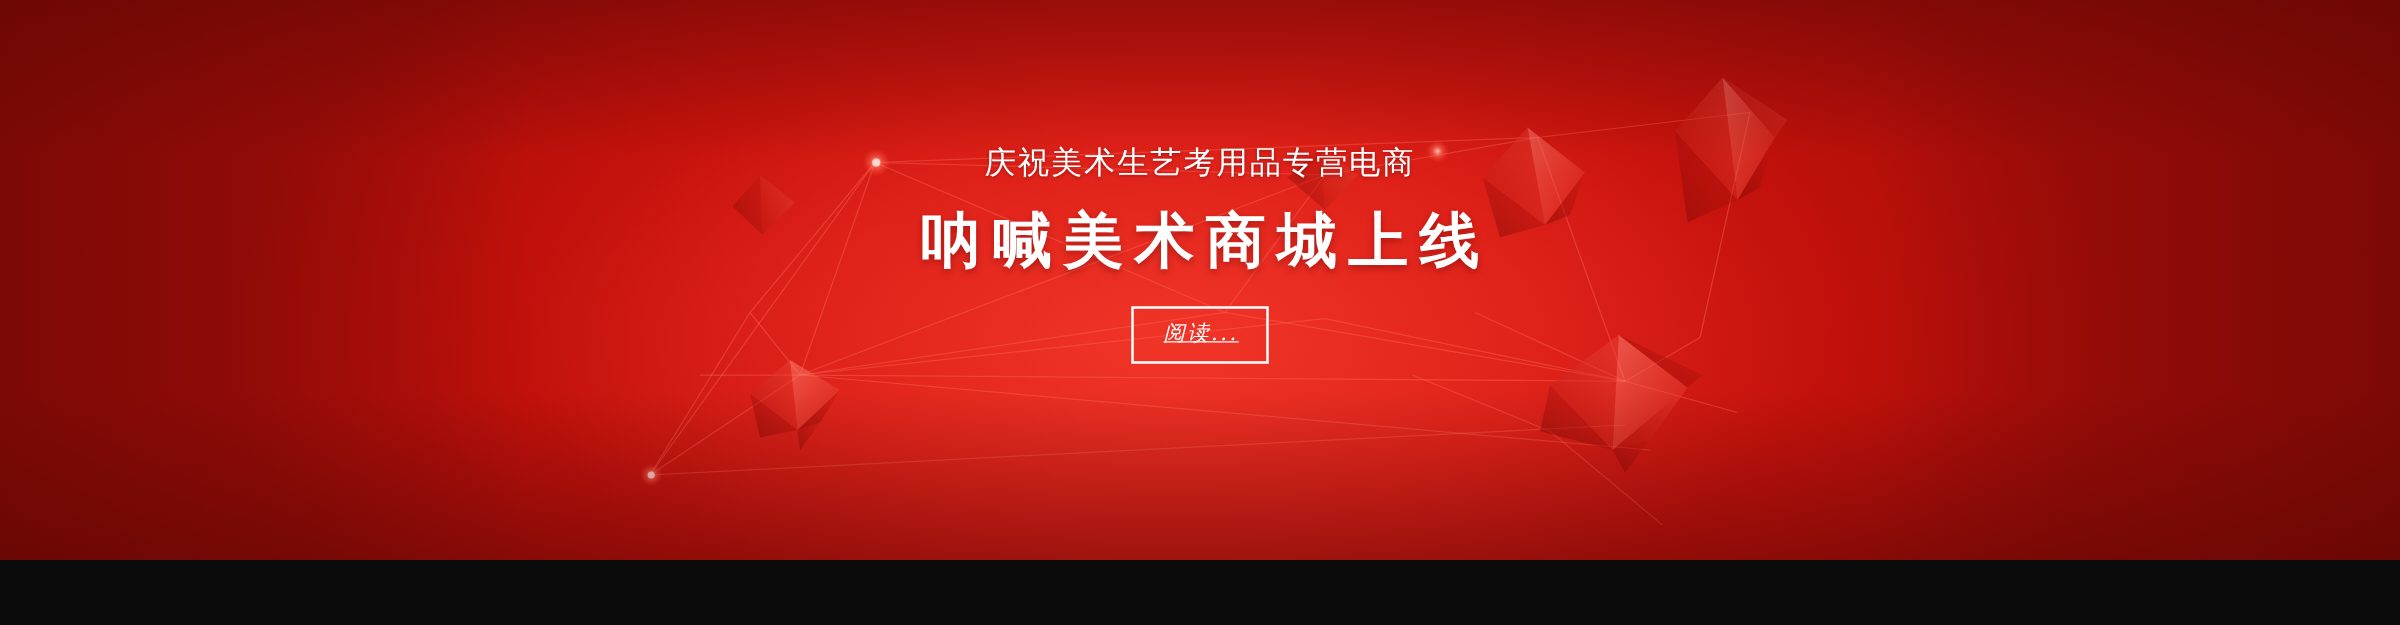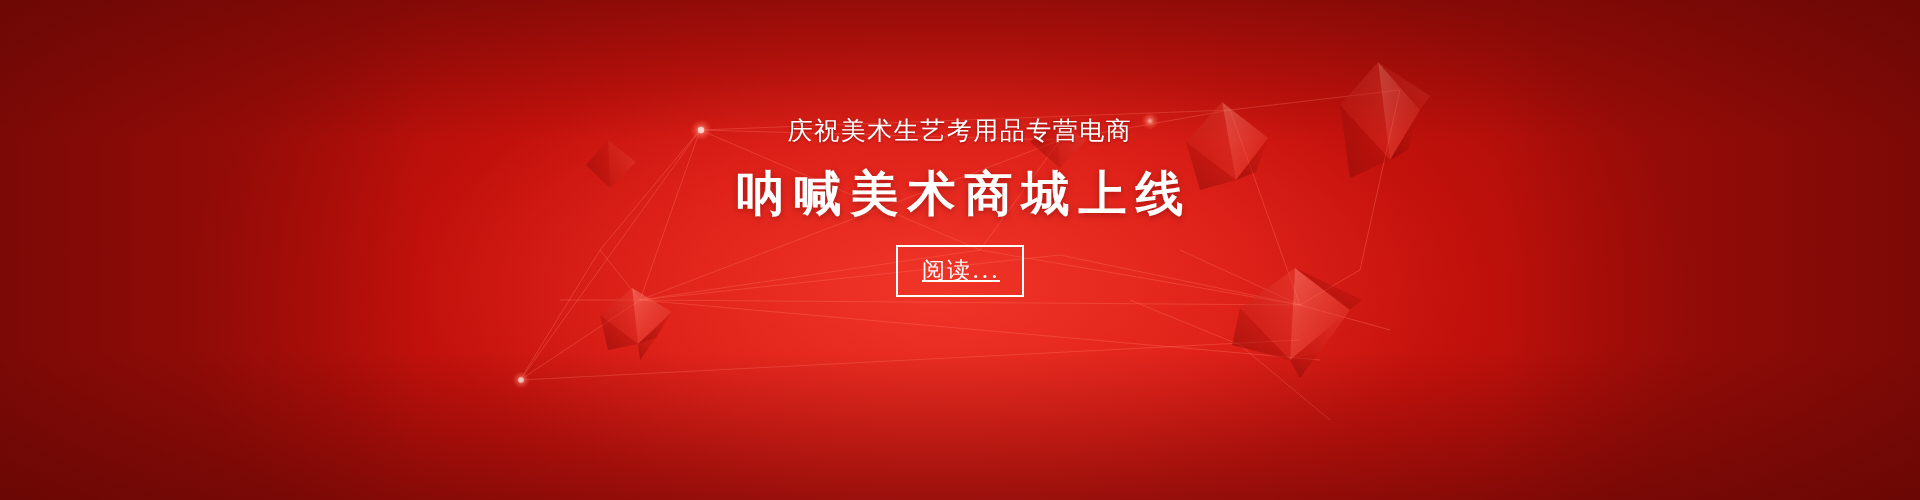--- a/index.html
+++ b/index.html
@@ -3,21 +3,21 @@
 <meta charset="utf-8">
 <style>
   html, body {
     margin: 0;
     padding: 0;
     background: #0b0b0b;
   }
   #banner {
     position: relative;
     width: 1920px;
-    height: 500px;
+    height: 448px;
     overflow: hidden;
     font-family: "Liberation Sans", "DejaVu Sans", sans-serif;
     background: #c8120c;
     background:
       radial-gradient(ellipse 760px 420px at 49% 60%, #e8231a 0%, #d81812 38%, #c1100b 68%, #a50d08 100%),
       linear-gradient(180deg, #b30e09 0%, #cc120d 45%, #a90d08 100%);
   }
   
   #vignette {
     position: absolute;
@@ -67,27 +67,28 @@
   }
   .cta-wrap {
     margin-top: 28px;
   }
   .cta {
     display: inline-block;
     border: 2px solid #ffffff;
     color: #ffffff;
     background: transparent;
     font-family: "DejaVu Serif", "Liberation Serif", serif;
-    font-size: 23px;
+    font-size: 17px;
     line-height: 1;
     letter-spacing: 2px;
     padding: 12px 22px 13px 24px;
     white-space: nowrap;
     cursor: pointer;
     user-select: none;
+    font-style: italic;
   }
 </style>
 </head>
 <body>
 
 <div id="banner">
 
   <svg id="poly-layer" viewBox="0 0 1920 500" preserveAspectRatio="none">
     <defs>
       <linearGradient id="gLight" x1="0" y1="0" x2="1" y2="1">

